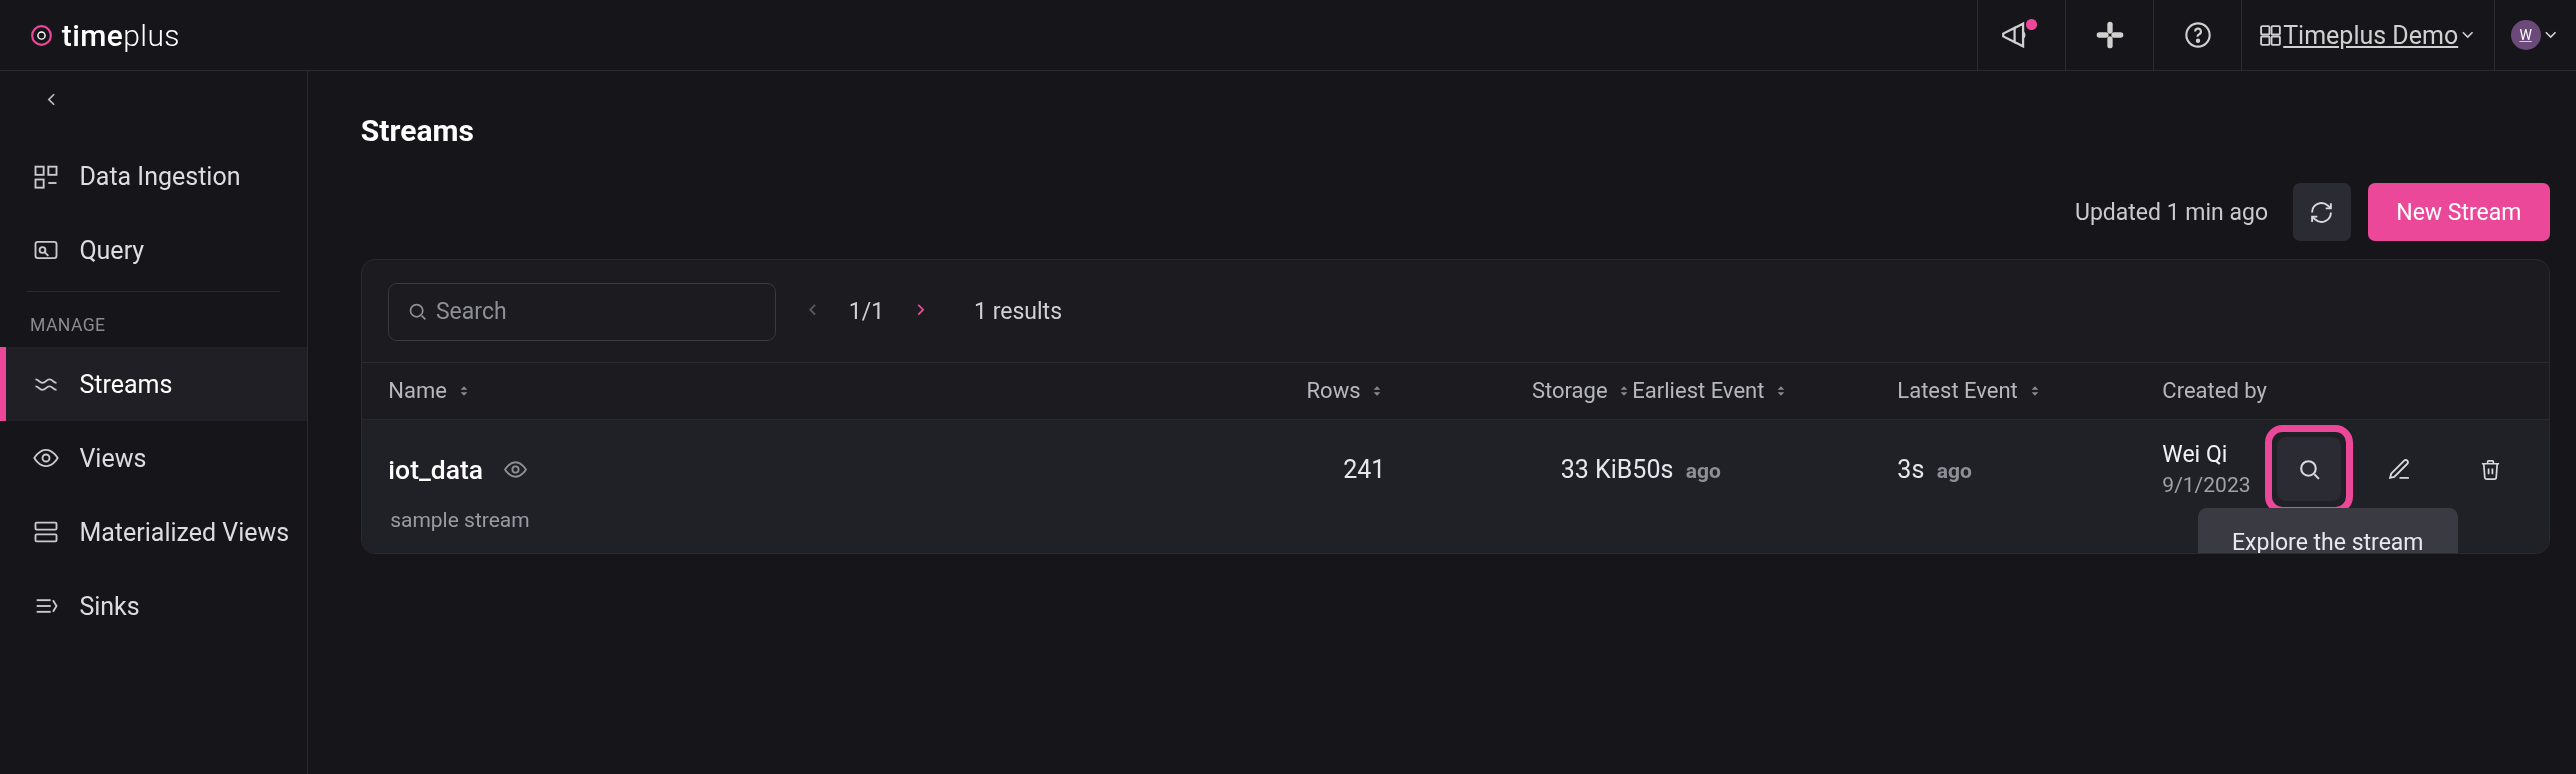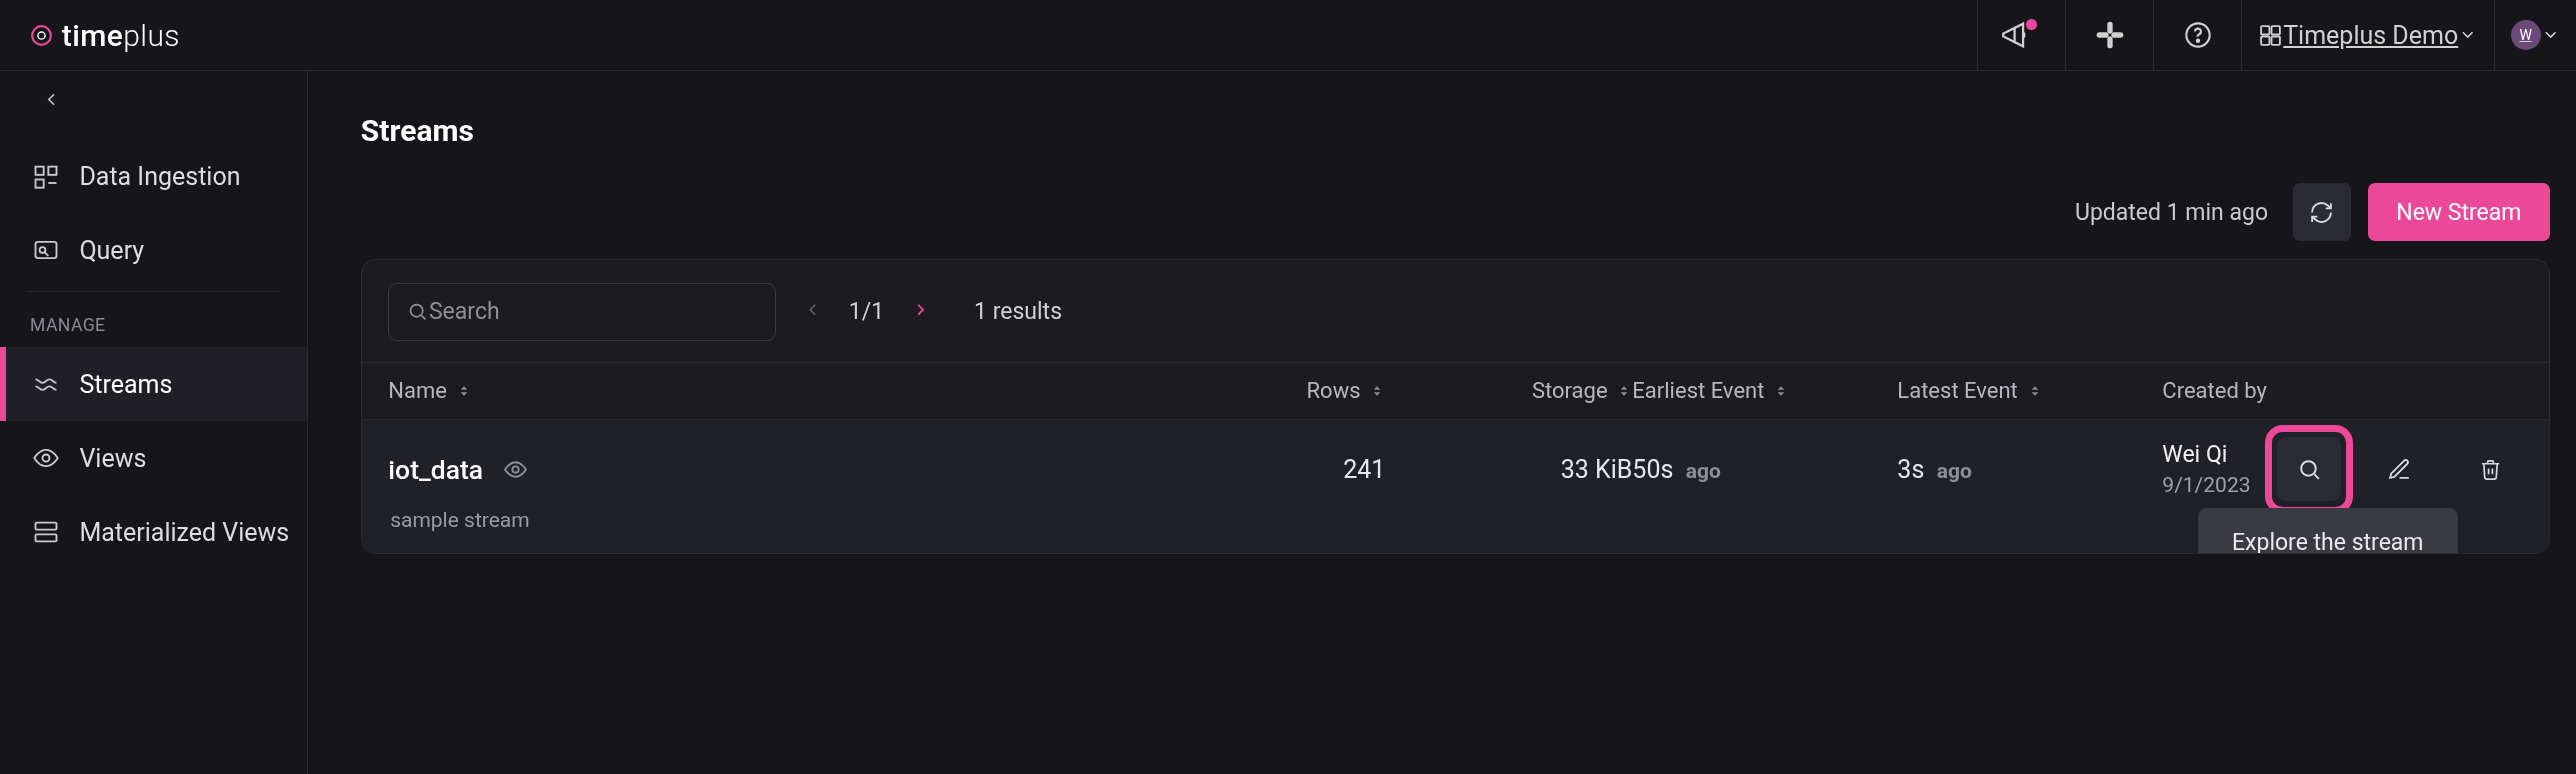--- a/index.html
+++ b/index.html
@@ -31,21 +31,21 @@
 
   .content { flex: 1; padding: 42px 26.5px 0 53px; display: flex; flex-direction: column; }
   .page-title { font-size: 30px; color: #fff; }
   .toolbar { display: flex; align-items: center; gap: 17.6px; margin-top: 35px; }
   .update-text { font-size: 23px; color: #c9c9d0; margin-left: auto; margin-right: 7px; }
   .icon-btn { width: 58px; height: 58px; border-radius: 7px; display: flex; align-items: center; justify-content: center; background: #2b2b33; color: #d8d8e0; cursor: pointer; }
   .primary-btn { height: 58px; padding: 0 28px; border-radius: 7px; background: #ec4899; color: #fff; font-size: 23px; display: flex; align-items: center; cursor: pointer; }
 
   .list-card { margin-top: 17.6px; background: #1b1b20; border: 0.9px solid #2a2a30; border-radius: 14px; padding: 23px 0 0 0; overflow: hidden; }
   .list-topbar { display: flex; align-items: center; gap: 26.5px; padding: 0 26.5px 21px 26.5px; }
-  .searchbox { display: flex; align-items: center; gap: 1px; width: 388px; height: 58px; border: 0.9px solid #3a3a42; border-radius: 8.8px; padding: 0 17.6px; color: #8e8e96; }
+  .searchbox { display: flex; align-items: center; gap: 8px; width: 388px; height: 58px; border: 0.9px solid #3a3a42; border-radius: 8.8px; padding: 0 17.6px; color: #8e8e96; }
   .searchbox input { flex: 1; background: transparent; border: 0; outline: 0; color: #e6e6e6; font-size: 23px; }
   .searchbox input::placeholder { color: #8e8e96; }
   .pager { display: flex; align-items: center; gap: 26.5px; font-size: 23px; color: #d0d0d6; }
   .pager .chev { color: #5a5a62; }
   .pager .chev.active { color: #ec4899; }
   .results-text { font-size: 23px; color: #d0d0d6; margin-left: 17.6px; }
 
   .col-header { display: grid; grid-template-columns: 750px 247px 247px 265px 265px 1fr; padding: 0 26.5px; height: 58px; align-items: center; border-top: 0.9px solid #2a2a30; border-bottom: 0.9px solid #2a2a30; color: #b7b7bf; font-size: 22px; }
   .ch { display: flex; align-items: center; gap: 8.8px; }
   .ch .sort { opacity: .7; }
@@ -170,20 +170,29 @@
               <circle cx="12" cy="12" r="3"></circle>
             </svg></span>
         <span>Views</span>
       </div>
       <div class="nav-item">
         <span class="nav-icon"><svg viewBox="0 0 24 24" width="28" height="28" fill="none" stroke="currentColor" stroke-width="1.6">
               <rect x="3" y="4" width="18" height="6" rx="1"></rect>
               <rect x="3" y="14" width="18" height="6" rx="1"></rect>
             </svg></span>
         <span>Materialized Views</span>
+      </div>
+      <div class="nav-item">
+        <span class="nav-icon"><svg viewBox="0 0 24 24" width="28" height="28" fill="none" stroke="currentColor" stroke-width="1.6">
+              <path d="M4 7h12"></path>
+              <path d="M4 12h12"></path>
+              <path d="M4 17h12"></path>
+              <path d="M18 7l3 5-3 5"></path>
+            </svg></span>
+        <span>Sinks</span>
       </div>
     </nav>
   </aside>
 
   <main class="content">
     <h1 class="page-title">Streams</h1>
 
     <div class="toolbar">
       <span class="update-text">Updated 1 min ago</span>
       <div class="icon-btn">

